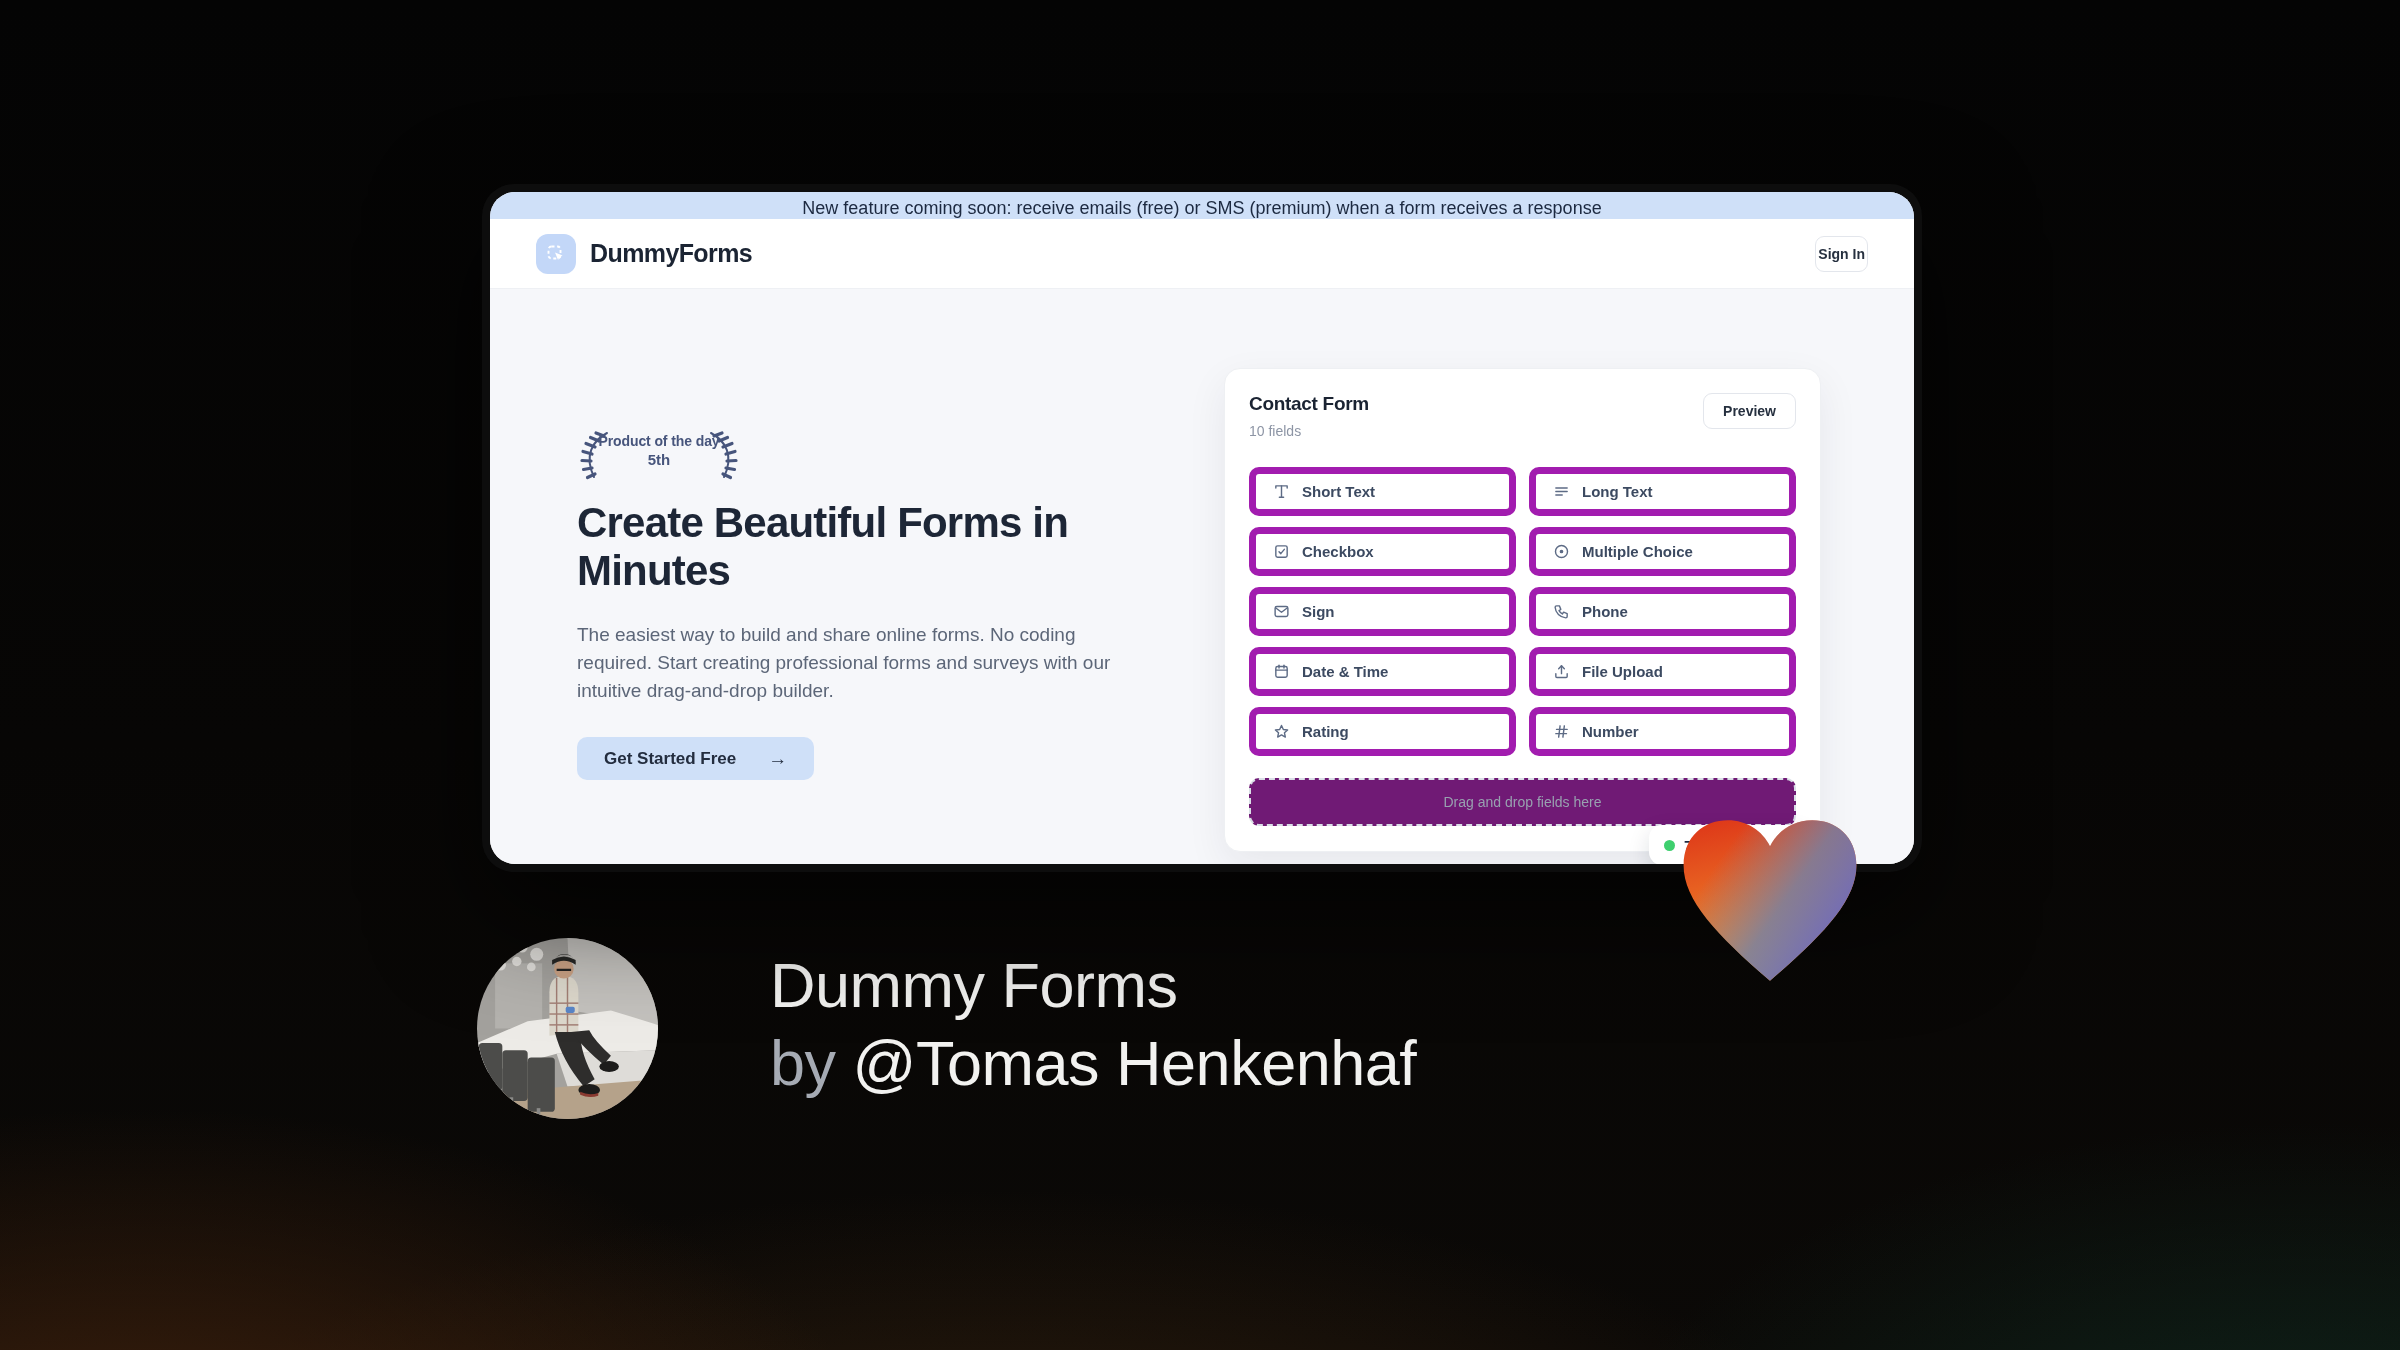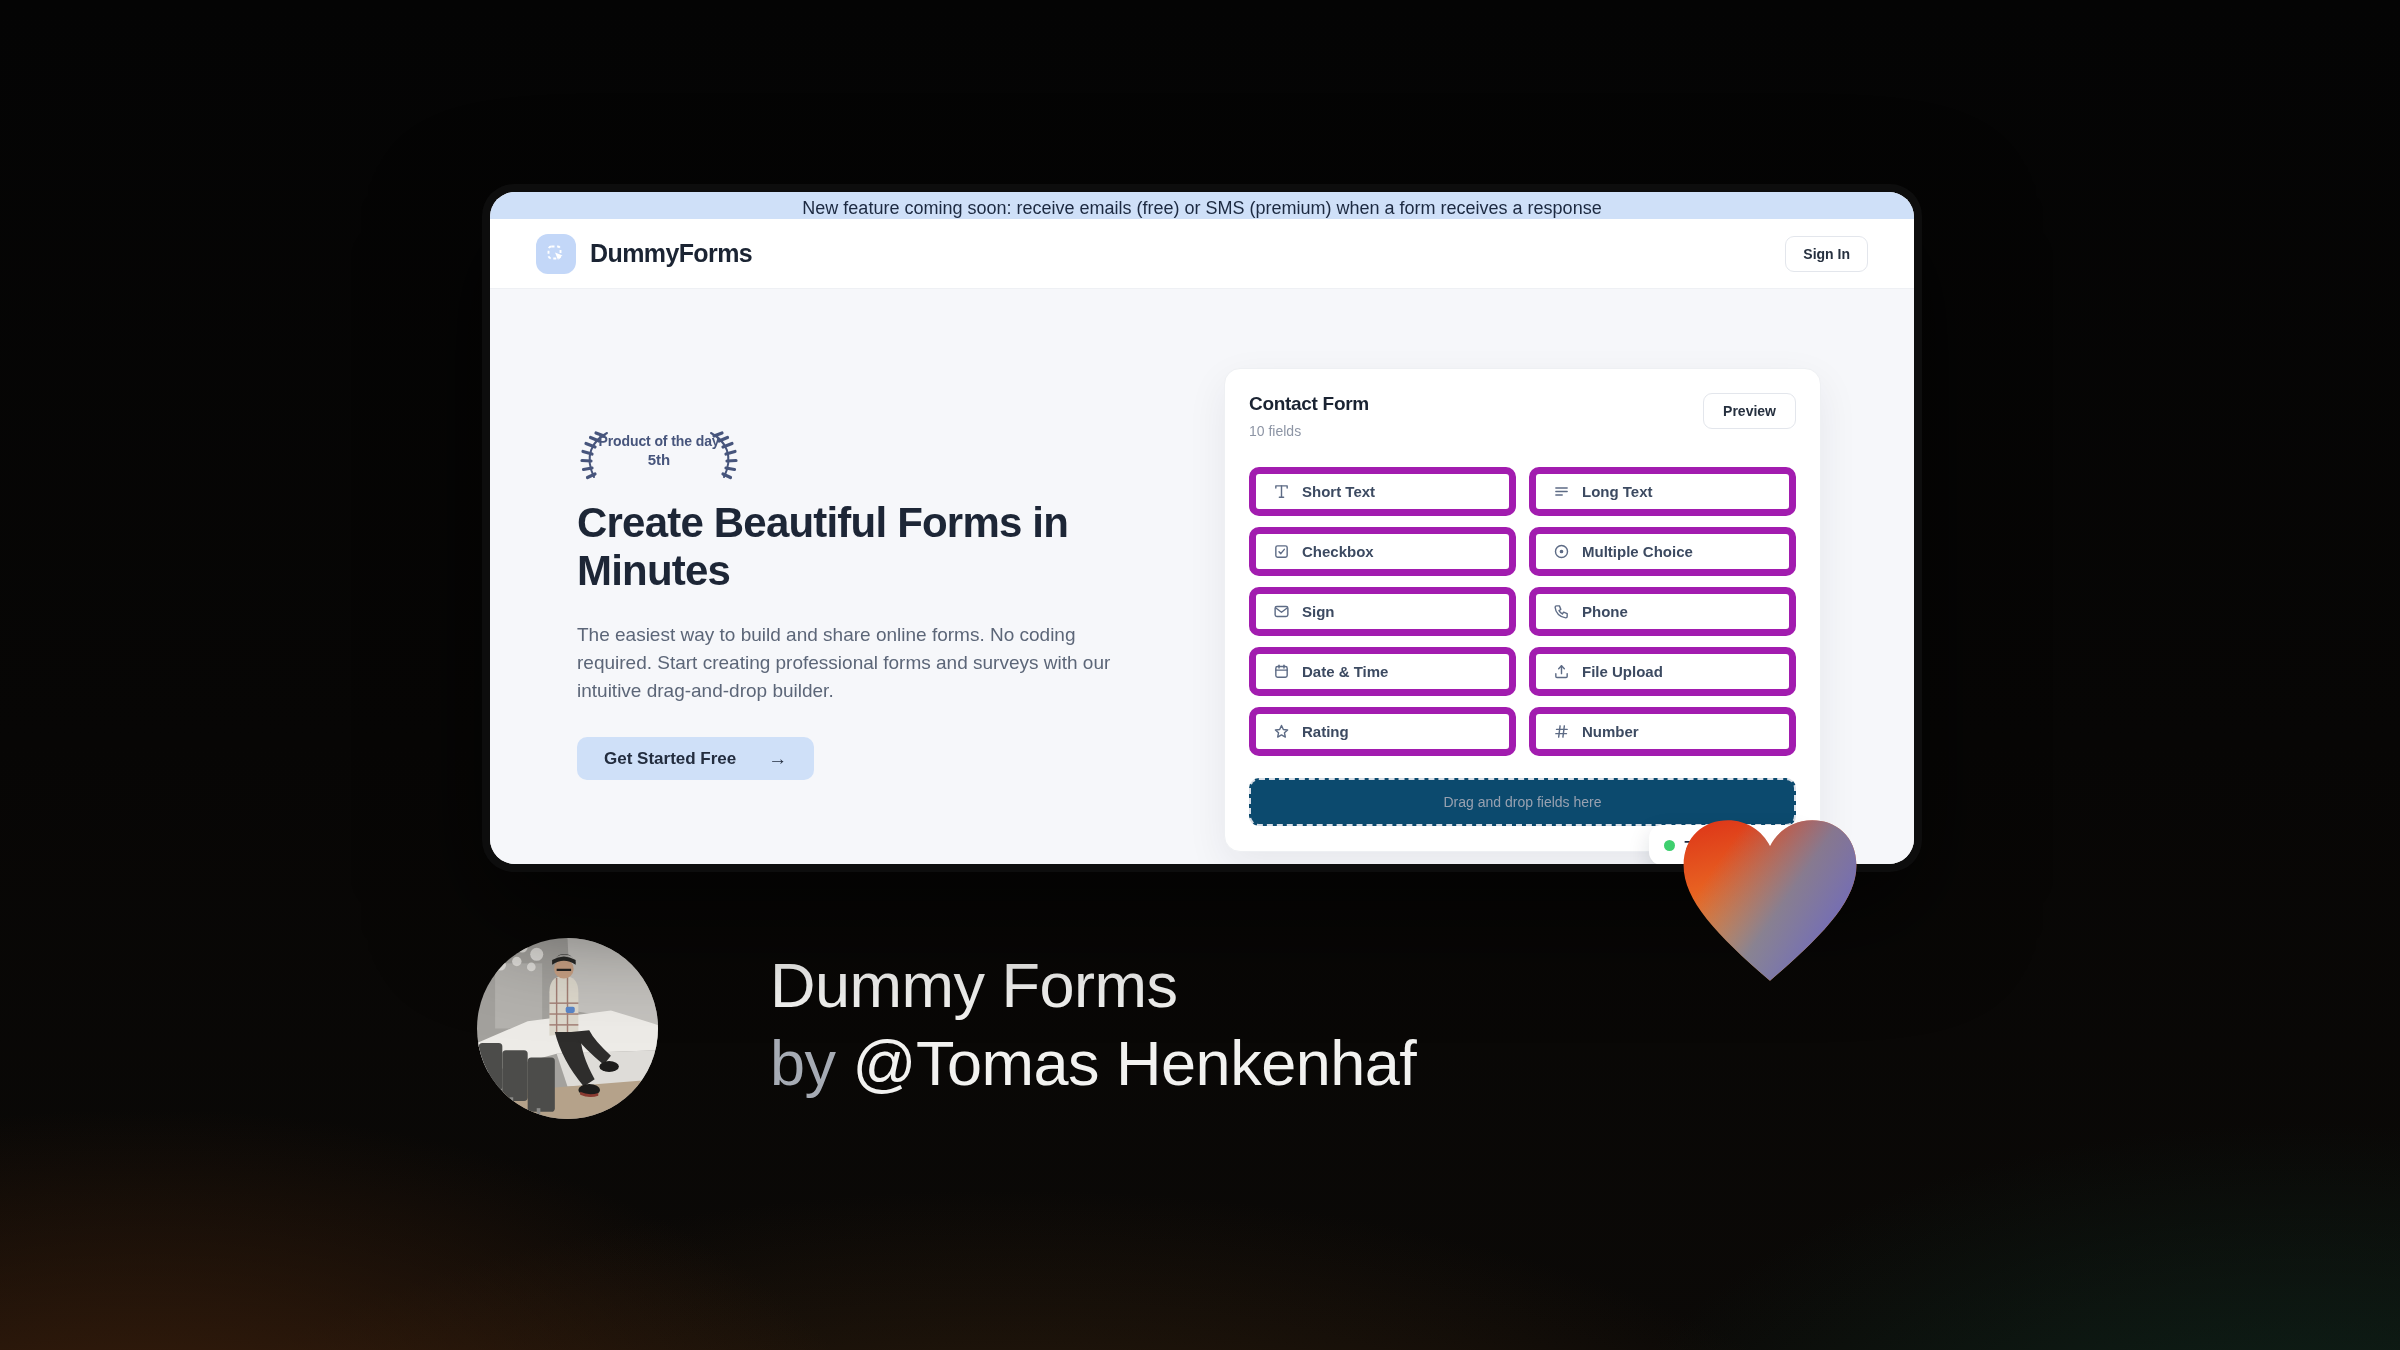--- a/index.html
+++ b/index.html
@@ -36,21 +36,21 @@
     padding:0 46px; flex:0 0 auto;
   }
   .brand { display:flex; align-items:center; gap:14px; }
   .brand-mark {
     width:40px; height:40px; border-radius:12px; background:#c3d7f8;
     display:flex; align-items:center; justify-content:center;
   }
   .brand-name { font-size:25px; font-weight:800; color:#1b2433; letter-spacing:-0.6px; }
   .signin-btn {
     background:#ffffff; border:1px solid #e3e6ec; border-radius:9px;
-    padding:9px 17px; font-size:14px; color:#26303f; font-weight:600; cursor:pointer;
+    padding:9px 2px; font-size:14px; color:#26303f; font-weight:600; cursor:pointer;
     font-family:"Liberation Sans", sans-serif;
   }
 
   .hero { position:relative; flex:1 1 auto; background:#f6f7fa; }
 
   
   .award { position:absolute; left:84px; top:138px; width:170px; height:58px; }
   .award svg { position:absolute; left:0; top:0; }
   .award-text { position:absolute; left:0; top:6px; width:170px; text-align:center; color:#47557c; }
   .award-title { font-size:14px; font-weight:700; letter-spacing:-0.1px; }
@@ -90,21 +90,21 @@
   }
   .field-grid { display:grid; grid-template-columns:1fr 1fr; column-gap:13px; row-gap:11px; }
   .chip {
     height:49px; background:#fff; border:7px solid #a21caf; border-radius:10px;
     display:flex; align-items:center; gap:12px; padding:0 17px; cursor:grab;
   }
   .chip svg { flex:0 0 auto; color:#5d6b85; }
   .chip-label { font-size:15px; font-weight:600; color:#3c4a61; }
   .dropzone {
     margin-top:22px; height:48px; border:2px dashed #d9dee6; border-radius:10px;
-    background:#0c4a6e; display:flex; align-items:center; justify-content:center;
+    background:#701a75; display:flex; align-items:center; justify-content:center;
     font-size:14px; color:#98a1b0;
   }
   .status-pill {
     position:absolute; left:424px; top:456px; width:160px; height:40px;
     background:#ffffff; border-radius:13px; box-shadow:0 8px 22px rgba(15,25,50,0.14);
     display:flex; align-items:center; gap:9px; padding:0 15px;
   }
   .status-dot { width:11px; height:11px; border-radius:50%; background:#3ecf6e; }
   .status-text { font-size:15px; font-weight:700; color:#1d2940; }
 

